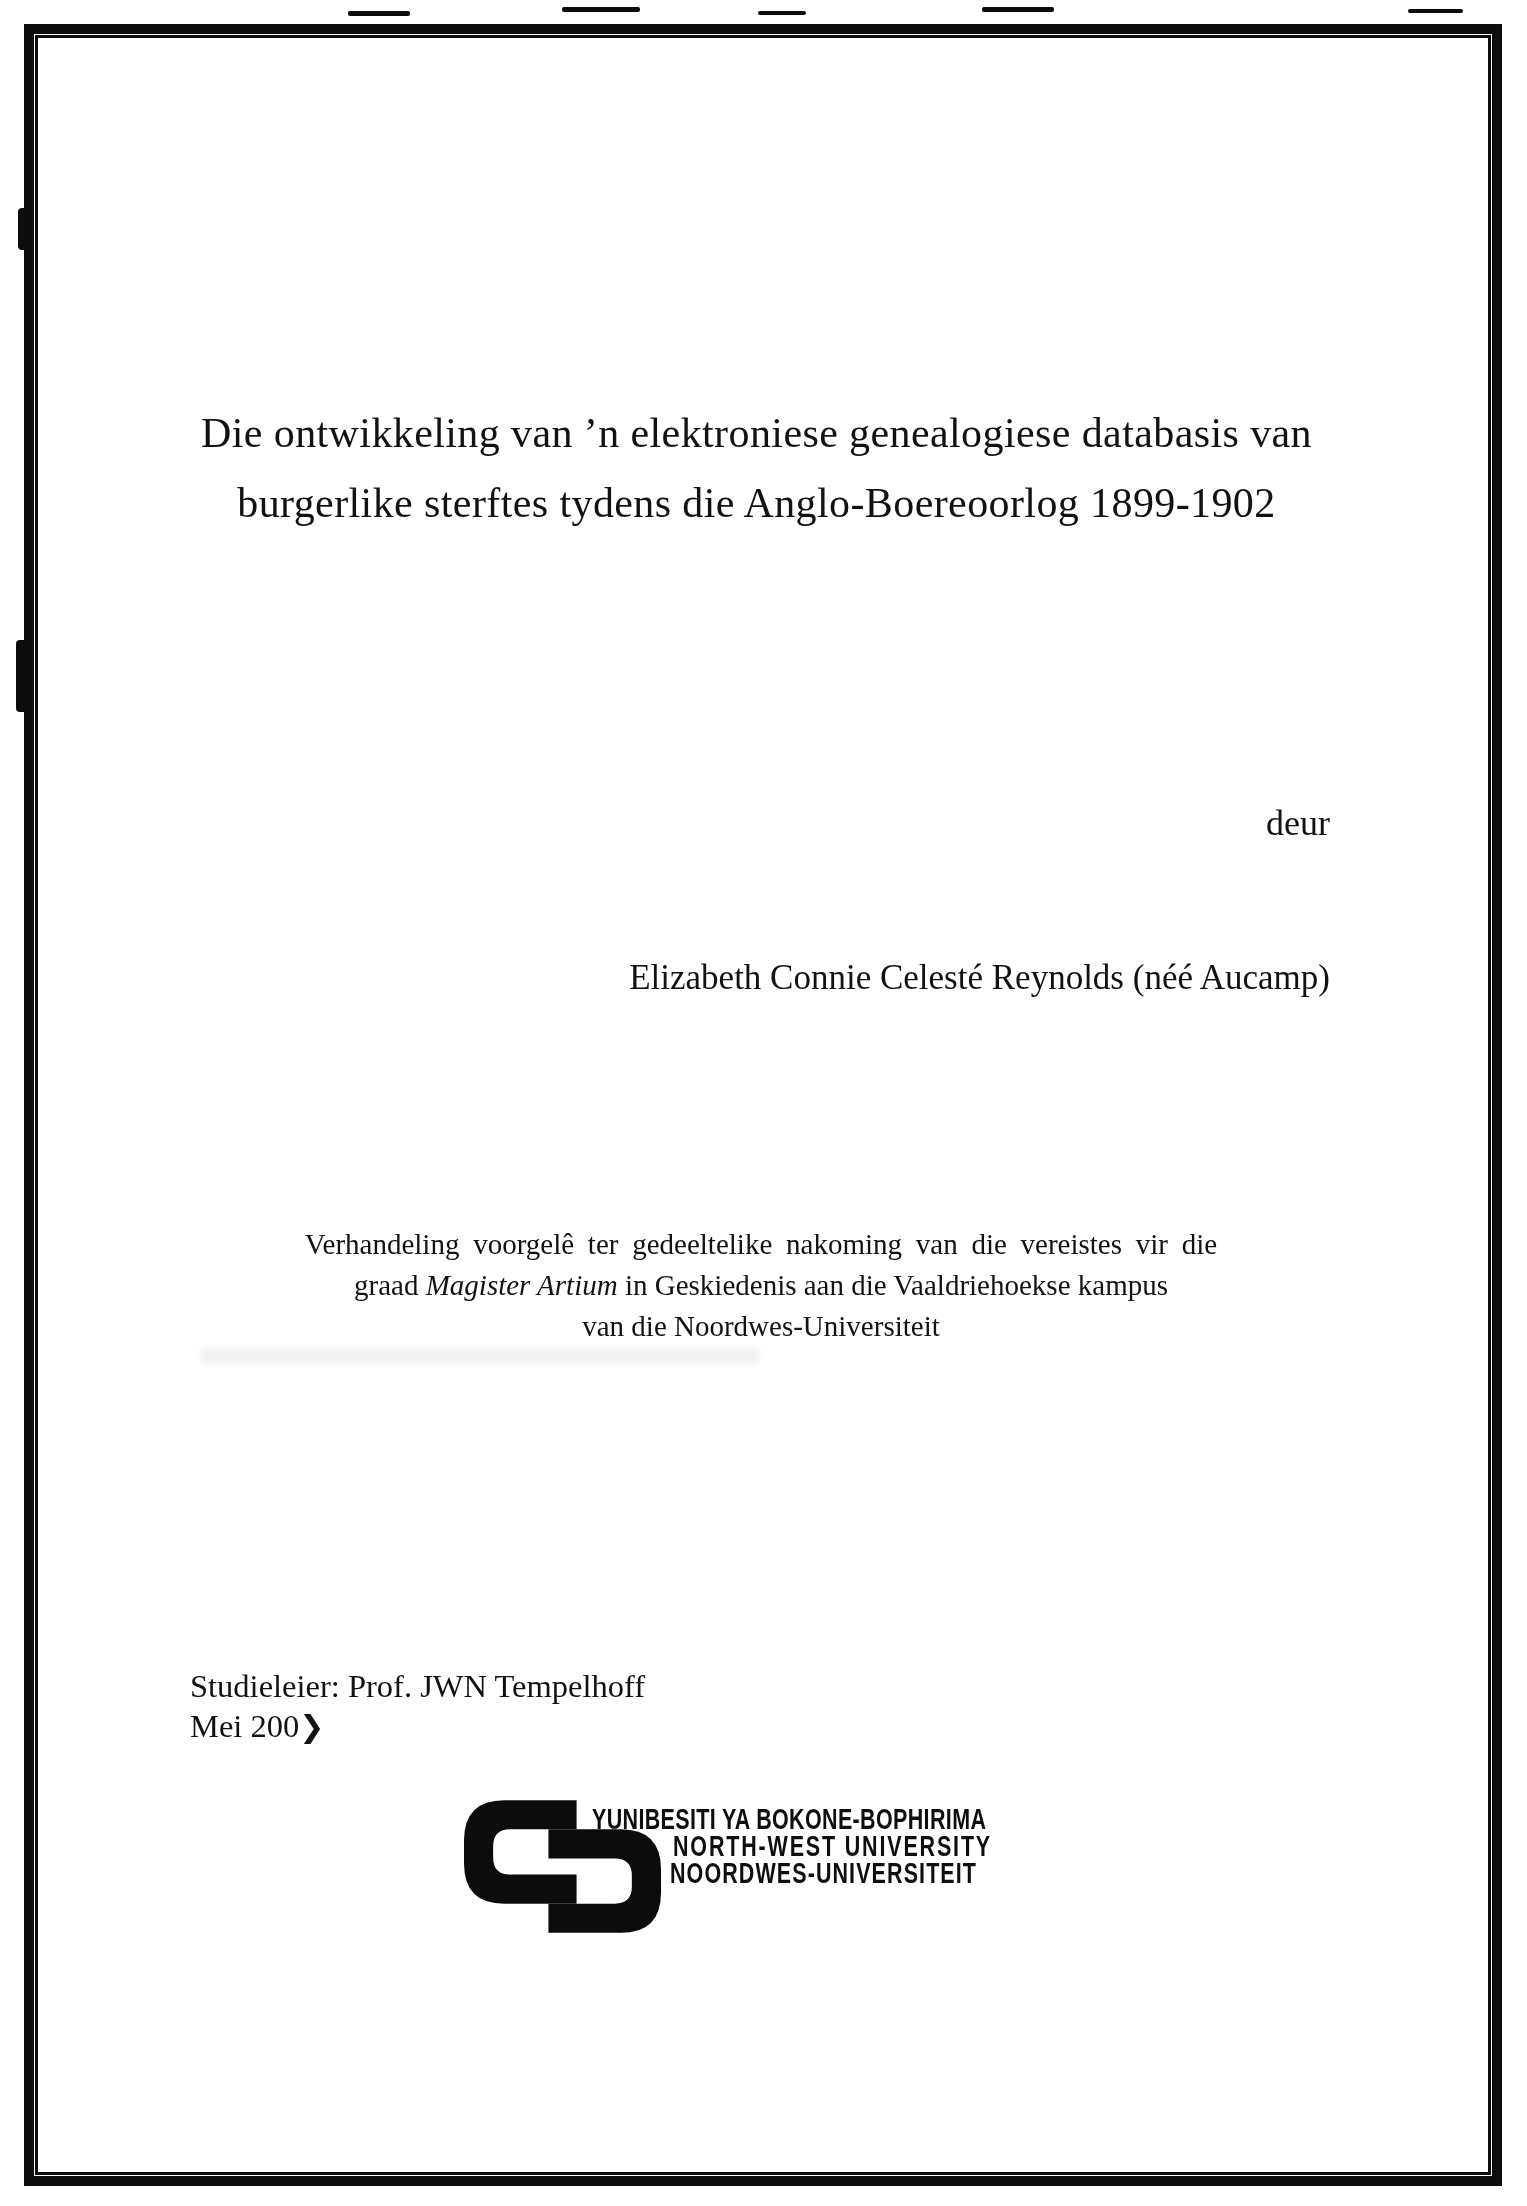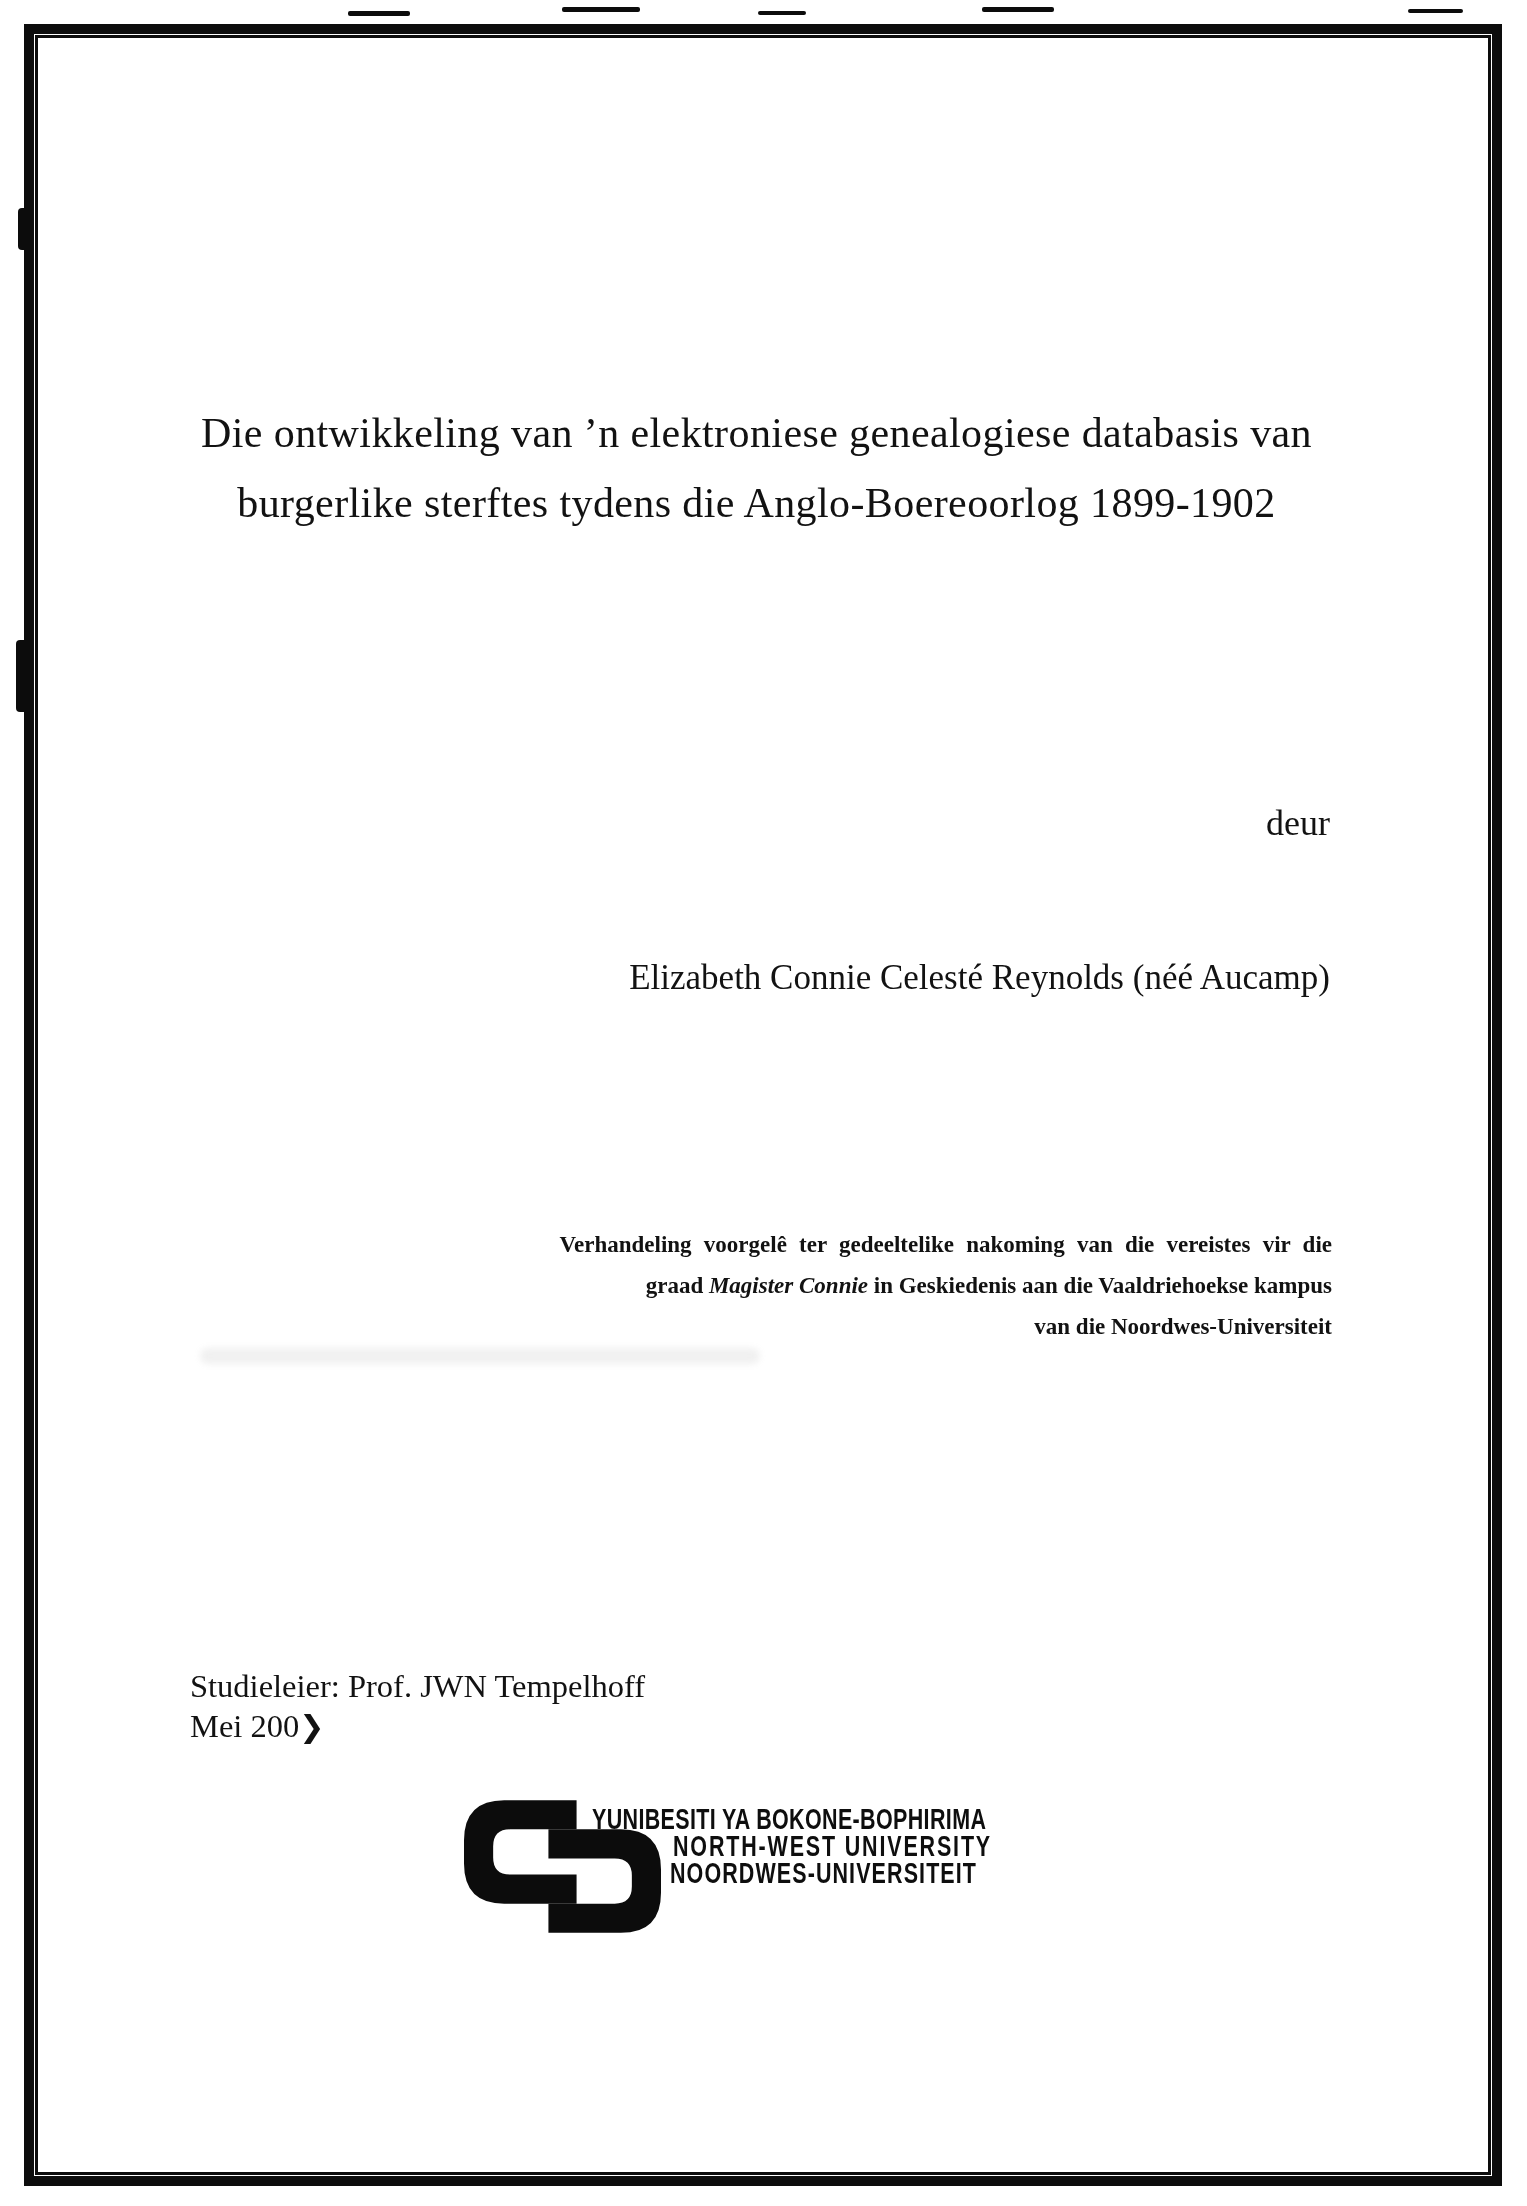--- a/index.html
+++ b/index.html
@@ -32,21 +32,21 @@
   .byline{
     position:absolute;left:183px;top:806px;width:1147px;
     font-size:36px;line-height:34px;text-align:right;
   }
   .author{
     position:absolute;left:183px;top:958px;width:1147px;
     font-size:35px;line-height:39px;text-align:right;
   }
   .statement{
     position:absolute;left:190px;top:1224px;width:1142px;
-    font-size:23px;line-height:41px;text-align:right;font-weight:bold;
+    font-size:29px;line-height:41px;text-align:center;
   }
   .statement .l1{word-spacing:6.5px;}
   .statement .italic{font-style:italic;}
   .supervisor{
     position:absolute;left:190px;top:1638px;
     font-size:32.5px;line-height:40px;margin-top:28px;
   }
   .seven{
     font-family:"DejaVu Sans","Liberation Sans",sans-serif;
     font-weight:700;font-size:30px;letter-spacing:0;
@@ -83,21 +83,21 @@
   <div>Die ontwikkeling van ’n elektroniese genealogiese databasis van</div>
   <div>burgerlike sterftes tydens die Anglo-Boereoorlog 1899-1902</div>
 </div>
 
 <div class="byline">deur</div>
 
 <div class="author">Elizabeth Connie Celesté Reynolds (néé Aucamp)</div>
 
 <div class="statement">
   <div class="l1">Verhandeling voorgelê ter gedeeltelike nakoming van die vereistes vir die</div>
-  <div class="l2"><span>graad </span><span class="italic">Magister Connie</span><span> in Geskiedenis aan die Vaaldriehoekse kampus</span></div>
+  <div class="l2"><span>graad </span><span class="italic">Magister Artium</span><span> in Geskiedenis aan die Vaaldriehoekse kampus</span></div>
   <div class="l3">van die Noordwes-Universiteit</div>
 </div>
 
 <div class="ghost"></div>
 
 <div class="supervisor">
   <div>Studieleier: Prof. JWN Tempelhoff</div>
   <div><span>Mei 200</span><span class="seven">❯</span></div>
 </div>
 

